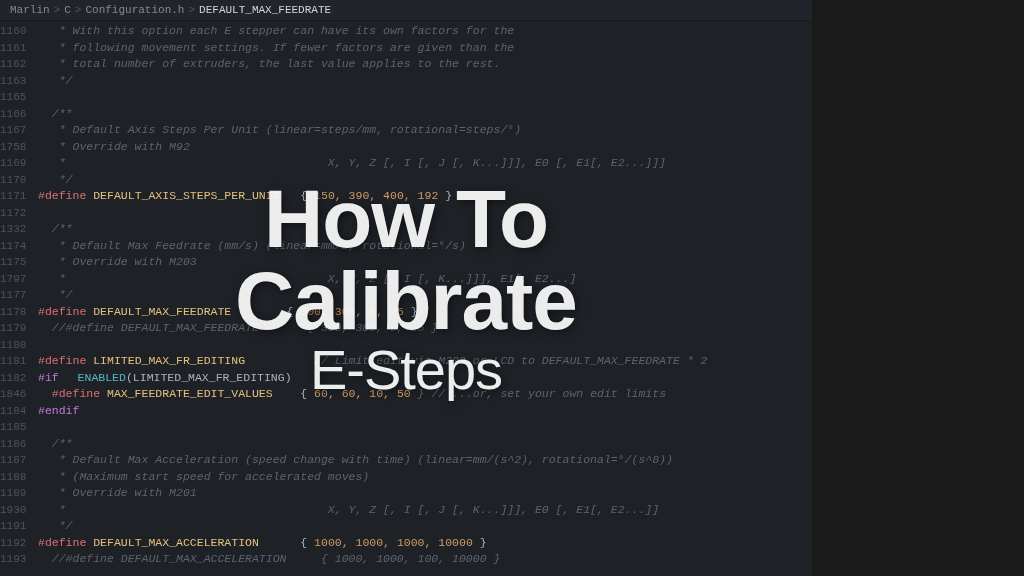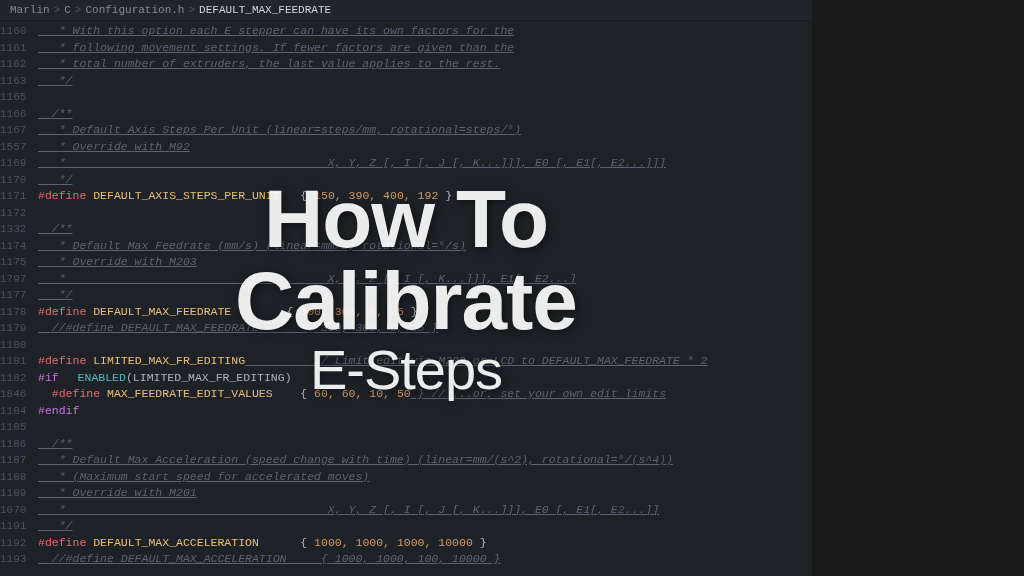--- a/index.html
+++ b/index.html
@@ -80,21 +80,21 @@
       user-select: none;
       font-size: 11px;
     }
 
     .line-content {
       flex: 1;
       white-space: pre;
       color: #abb2bf;
     }
 
-    .c-comment { color: #5c6370; font-style: italic; text-decoration: underline; }
+    .c-comment { color: #5c6370; font-style: italic; }
     .c-keyword { color: #c678dd; }
     .c-define { color: #e06c75; }
     .c-name { color: #e5c07b; }
     .c-number { color: #d19a66; }
     .c-white { color: #abb2bf; }
     .c-cyan { color: #56b6c2; padding-left: 12px; }
 
     .overlay-text {
       position: absolute;
       top: 50%;
@@ -162,21 +162,21 @@
         </div>
         <div class="line">
           <span class="line-num">1166</span>
           <span class="line-content"><span class="c-comment">  /**</span></span>
         </div>
         <div class="line">
           <span class="line-num">1167</span>
           <span class="line-content"><span class="c-comment">   * Default Axis Steps Per Unit (linear=steps/mm, rotational=steps/°)</span></span>
         </div>
         <div class="line">
-          <span class="line-num">1557</span>
+          <span class="line-num">1758</span>
           <span class="line-content"><span class="c-comment">   * Override with M92</span></span>
         </div>
         <div class="line">
           <span class="line-num">1169</span>
           <span class="line-content"><span class="c-comment">   *                                      X, Y, Z [, I [, J [, K...]]], E0 [, E1[, E2...]]]</span></span>
         </div>
         <div class="line">
           <span class="line-num">1170</span>
           <span class="line-content"><span class="c-comment">   */</span></span>
         </div>
@@ -239,32 +239,32 @@
         <div class="line">
           <span class="line-num">1185</span>
           <span class="line-content"></span>
         </div>
         <div class="line">
           <span class="line-num">1186</span>
           <span class="line-content"><span class="c-comment">  /**</span></span>
         </div>
         <div class="line">
           <span class="line-num">1187</span>
-          <span class="line-content"><span class="c-comment">   * Default Max Acceleration (speed change with time) (linear=mm/(s^2), rotational=°/(s^4))</span></span>
+          <span class="line-content"><span class="c-comment">   * Default Max Acceleration (speed change with time) (linear=mm/(s^2), rotational=°/(s^8))</span></span>
         </div>
         <div class="line">
           <span class="line-num">1188</span>
           <span class="line-content"><span class="c-comment">   * (Maximum start speed for accelerated moves)</span></span>
         </div>
         <div class="line">
           <span class="line-num">1189</span>
           <span class="line-content"><span class="c-comment">   * Override with M201</span></span>
         </div>
         <div class="line">
-          <span class="line-num">1070</span>
+          <span class="line-num">1930</span>
           <span class="line-content"><span class="c-comment">   *                                      X, Y, Z [, I [, J [, K...]]], E0 [, E1[, E2...]]</span></span>
         </div>
         <div class="line">
           <span class="line-num">1191</span>
           <span class="line-content"><span class="c-comment">   */</span></span>
         </div>
         <div class="line">
           <span class="line-num">1192</span>
           <span class="line-content"><span class="c-define">#define </span><span class="c-name">DEFAULT_MAX_ACCELERATION</span><span class="c-white">      { </span><span class="c-number">1000, 1000, 1000, 10000</span><span class="c-white"> }</span></span>
         </div>

